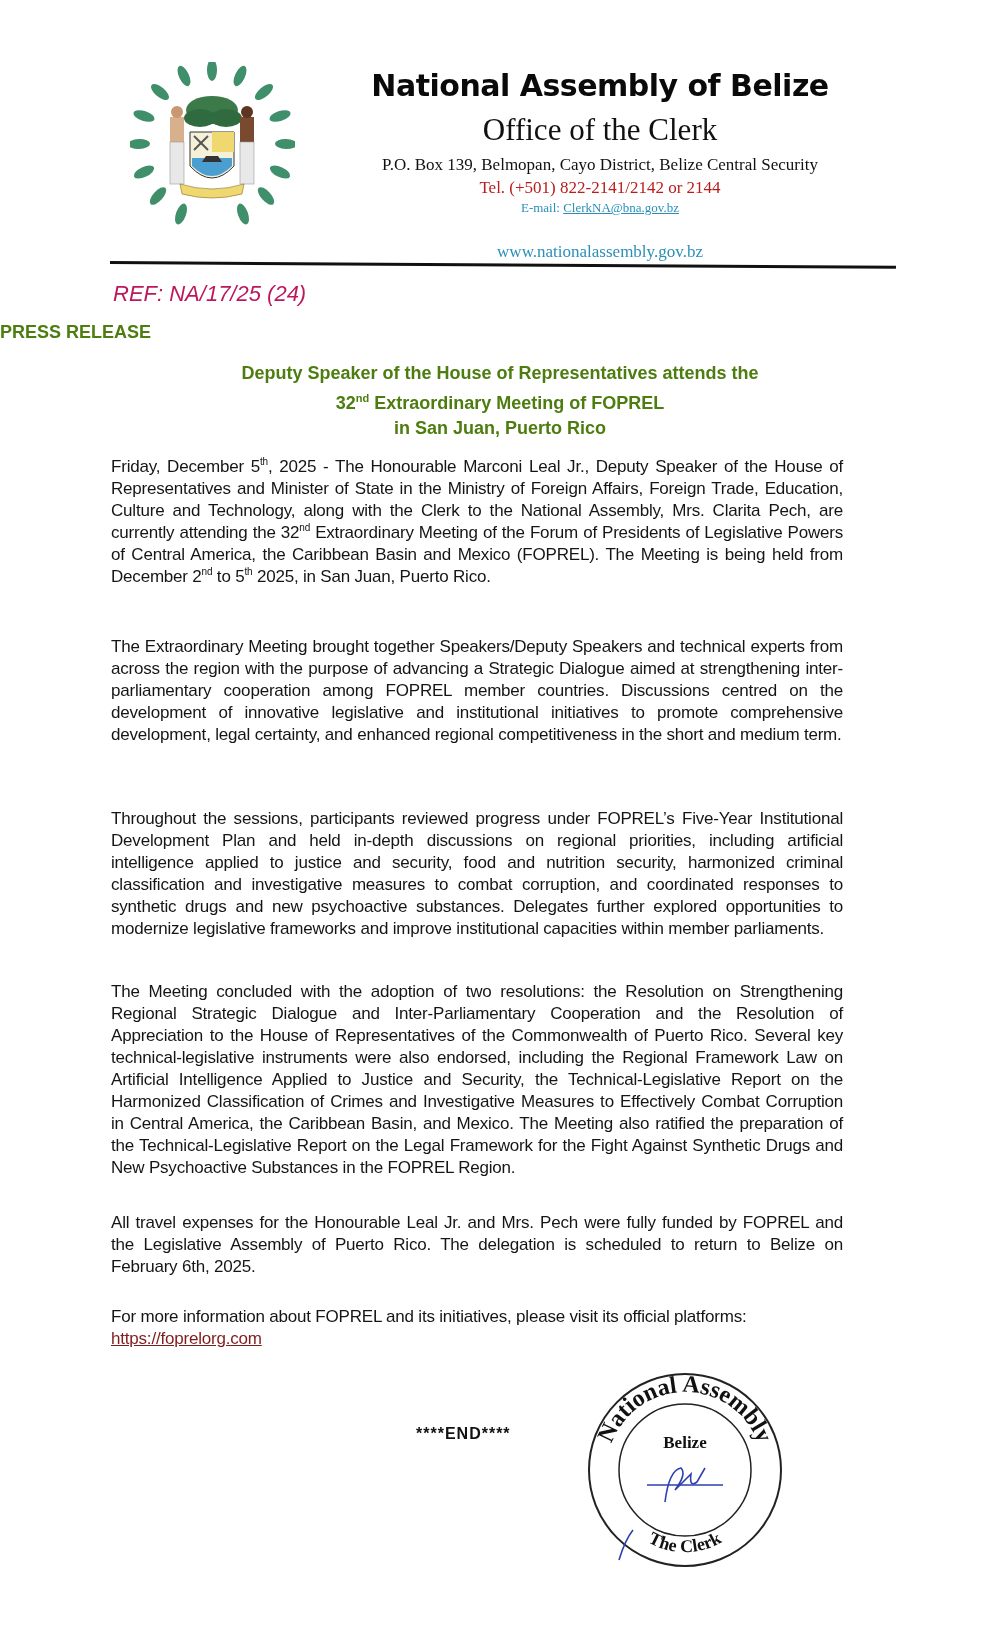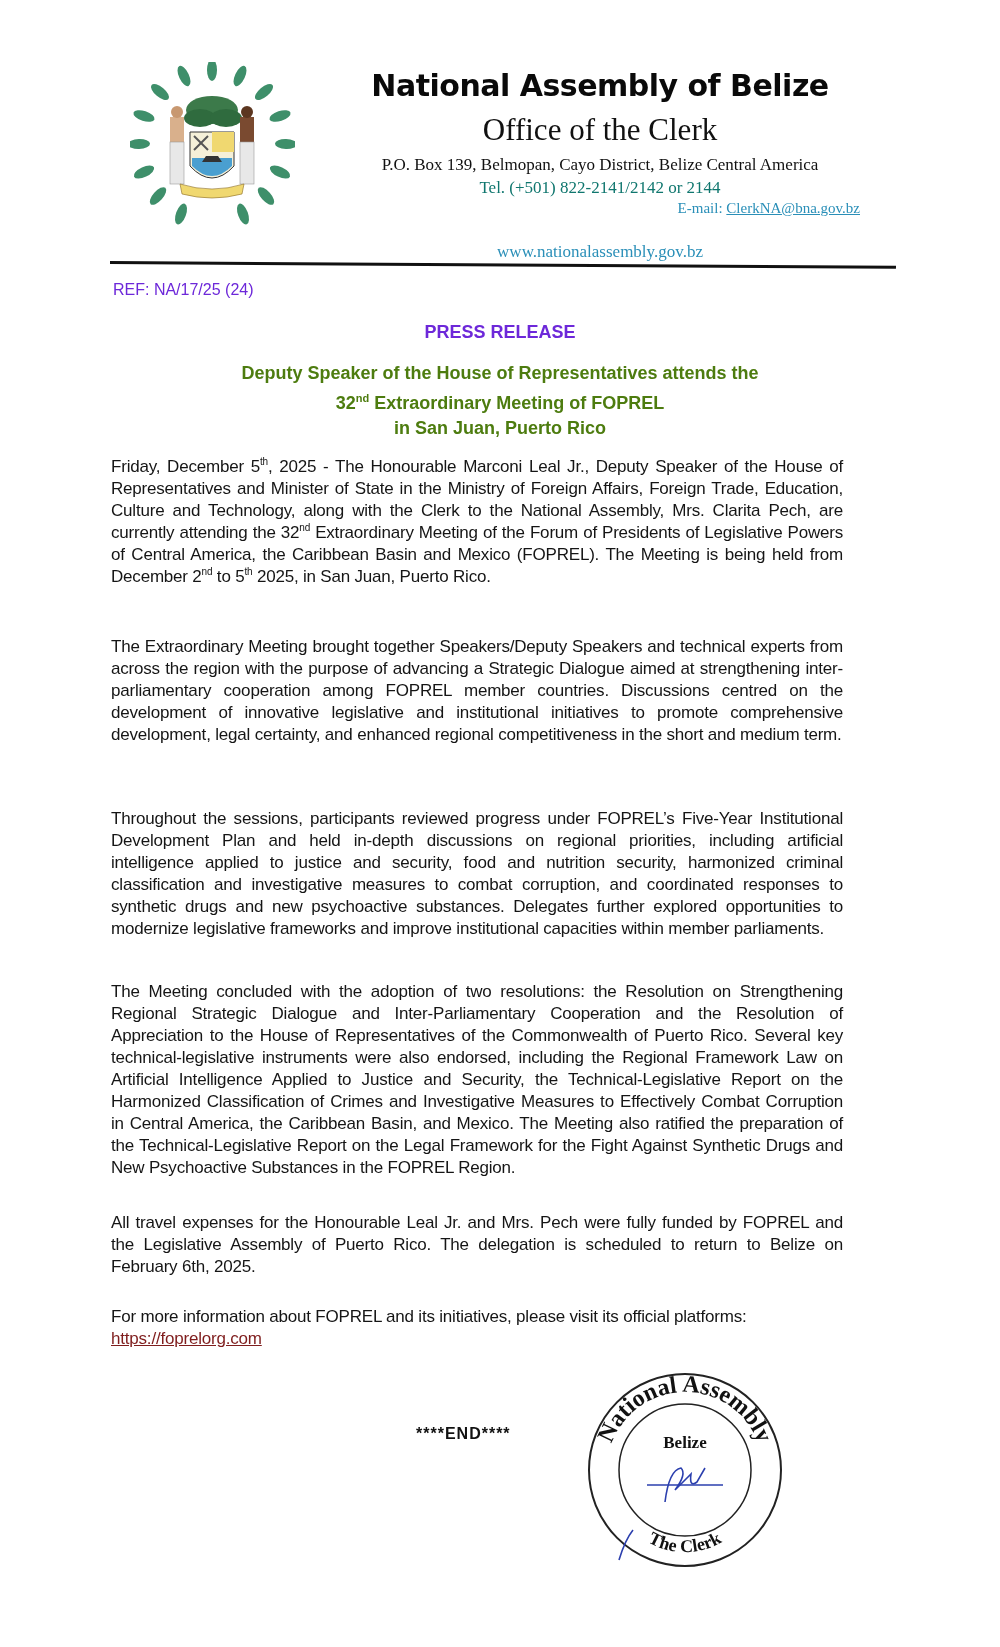--- a/index.html
+++ b/index.html
@@ -8,32 +8,32 @@
 
     
     .crest { position: absolute; left: 130px; top: 62px; width: 165px; height: 168px; }
     .lh-title { position: absolute; left: 340px; top: 68px; width: 520px; text-align: center;
       font-family: "DejaVu Sans", sans-serif; font-weight: 900; font-size: 30px; letter-spacing: -0.5px; color: #0a0a0a; }
     .lh-office { position: absolute; left: 340px; top: 112px; width: 520px; text-align: center;
       font-family: "Liberation Serif", serif; font-size: 31px; color: #111; }
     .lh-addr { position: absolute; left: 340px; top: 155px; width: 520px; text-align: center;
       font-family: "Liberation Serif", serif; font-size: 17px; color: #111; }
     .lh-tel { position: absolute; left: 340px; top: 178px; width: 520px; text-align: center;
-      font-family: "Liberation Serif", serif; font-size: 17px; color: #0f766e; }
-    .lh-email { position: absolute; left: 340px; top: 200px; width: 520px; text-align: right;
-      font-family: "Liberation Serif", serif; font-size: 15px; color: #2a8fb8; }
+      font-family: "Liberation Serif", serif; font-size: 17px; color: #b91c1c; }
+    .lh-email { position: absolute; left: 340px; top: 200px; width: 520px; text-align: center;
+      font-family: "Liberation Serif", serif; font-size: 13px; color: #2a8fb8; }
     .lh-email a { color: #2a8fb8; text-decoration: underline; }
     .lh-web { position: absolute; left: 340px; top: 222px; width: 520px; text-align: center;
       font-family: "Liberation Serif", serif; font-size: 17px; color: #2a8fb8; margin-top: 20px; }
     .rule { position: absolute; left: 110px; top: 261px; width: 786px; height: 0; border-top: 3px solid #111; transform: rotate(0.35deg); transform-origin: left; }
 
     
-    .ref { position: absolute; left: 113px; top: 281px; font-family: "Liberation Sans", sans-serif; font-size: 16px; color: #6d28d9; }
-    .press { position: absolute; left: 0; width: 1000px; top: 322px; text-align: center;
-      font-family: "Liberation Sans", sans-serif; font-weight: bold; font-size: 18px; color: #6d28d9; }
+    .ref { position: absolute; left: 113px; top: 281px; font-family: "Liberation Sans", sans-serif; font-size: 22px; color: #be185d; font-style: italic; }
+    .press { position: absolute; left: 0; width: 1000px; top: 322px; text-align: left;
+      font-family: "Liberation Sans", sans-serif; font-weight: bold; font-size: 18px; color: #4d7c0f; }
     .headline { position: absolute; left: 150px; width: 700px; top: 361px; text-align: center;
       font-family: "Liberation Sans", sans-serif; font-weight: bold; font-size: 18px; line-height: 25px; color: #4d7c0f; }
     .headline sup { font-size: 11px; }
 
     .para { position: absolute; left: 111px; width: 732px; font-family: "Liberation Sans", sans-serif;
       font-size: 17px; line-height: 22px; text-align: justify; color: #151515; letter-spacing: -0.2px; }
     .para sup { font-size: 10px; line-height: 0; }
     .p1 { top: 456px; }
     .p2 { top: 636px; }
     .p3 { top: 808px; }
@@ -90,21 +90,21 @@
     <path d="M62 104 Q82 124 102 104 V96 H62 Z" fill="#4a9fd0"></path>
     <path d="M72 100 L92 100 L88 94 L76 94 Z" fill="#333"></path>
     <line x1="64" y1="74" x2="78" y2="88" stroke="#555" stroke-width="2"></line>
     <line x1="78" y1="74" x2="64" y2="88" stroke="#555" stroke-width="2"></line>
 
     <path d="M50 122 Q82 132 114 122 L112 132 Q82 140 52 132 Z" fill="#f0d870" stroke="#8a6a20" stroke-width="0.6"></path>
   </svg>
 
   <div class="lh-title">National Assembly of Belize</div>
   <div class="lh-office">Office of the Clerk</div>
-  <div class="lh-addr">P.O. Box 139, Belmopan, Cayo District, Belize Central America</div>
+  <div class="lh-addr">P.O. Box 139, Belmopan, Cayo District, Belize Central Security</div>
   <div class="lh-tel">Tel. (+501) 822-2141/2142 or 2144</div>
   <div class="lh-email">
     <span>E-mail: </span><a>ClerkNA@bna.gov.bz</a>
   </div>
   <div class="lh-web">www.nationalassembly.gov.bz</div>
   <div class="rule"></div>
 
   <div class="ref">REF: NA/17/25 (24)</div>
   <div class="press">PRESS RELEASE</div>
 

